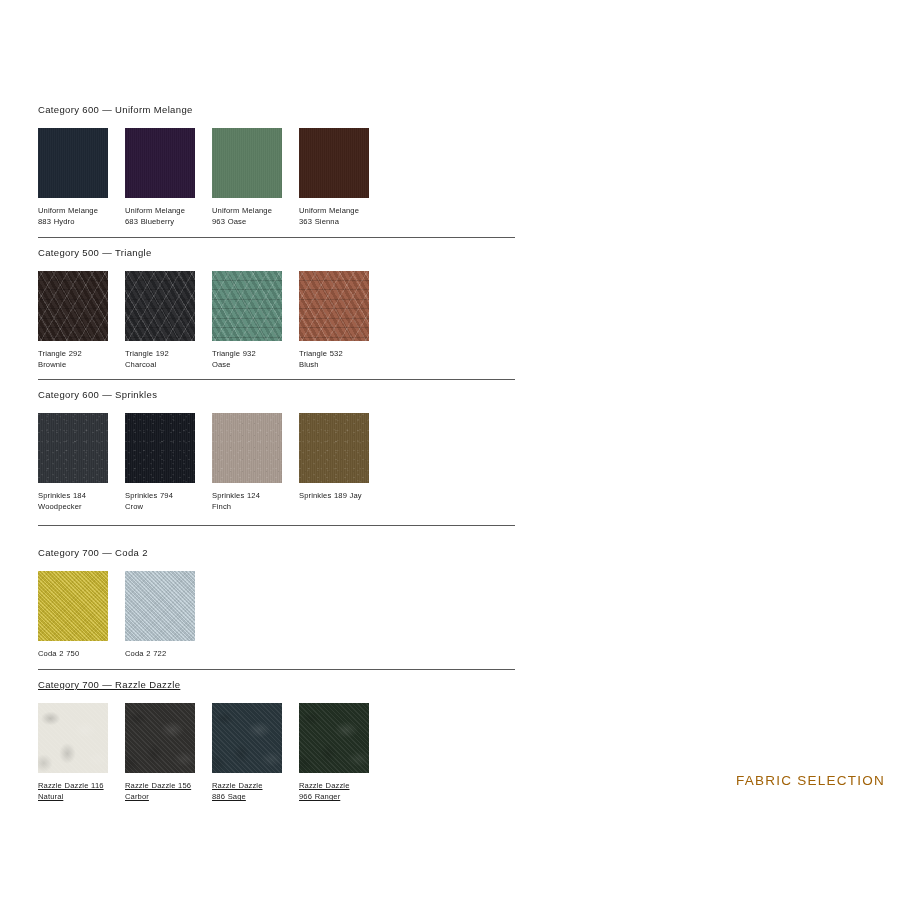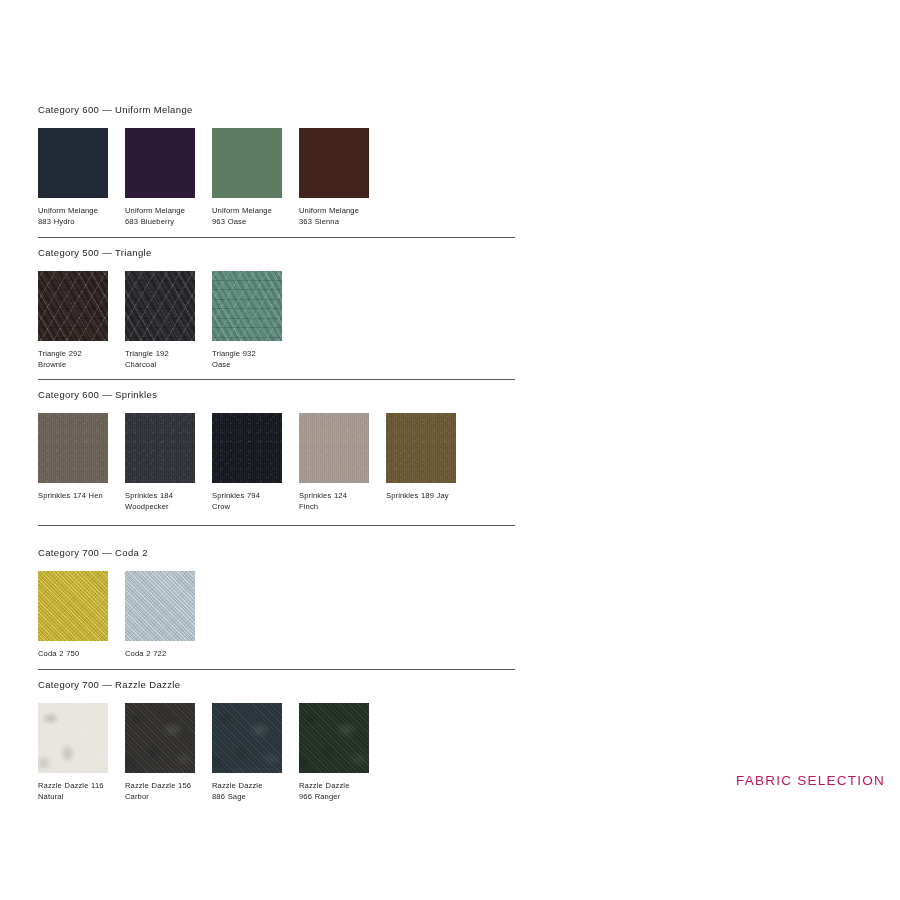--- a/index.html
+++ b/index.html
@@ -172,21 +172,21 @@
         rgba(255,255,255,0.07) 1px,
         transparent 1px,
         transparent 3.2px);
   }
 
   
   .page-title {
     position: absolute;
     font-size: 13.5px;
     letter-spacing: 1.25px;
-    color: #be185d;
+    color: #a16207;
     font-weight: 400;
     white-space: nowrap;
   }
 </style>
 </head>
 <body>
 
 <div class="sheet">
   <div id="sections-root">
       <div class="section" style="top: 104px;">
@@ -218,30 +218,30 @@
             <div class="swatch-label">Triangle 292<br>Brownie</div>
           </div>
           <div class="swatch-cell">
             <div class="swatch-chip tex-triangle" style="background-color: rgb(38, 39, 42);"></div>
             <div class="swatch-label">Triangle 192<br>Charcoal</div>
           </div>
           <div class="swatch-cell">
             <div class="swatch-chip tex-triangle" style="background-color: rgb(93, 139, 122);"></div>
             <div class="swatch-label">Triangle 932<br>Oase</div>
           </div>
+          <div class="swatch-cell">
+            <div class="swatch-chip tex-triangle" style="background-color: rgb(154, 90, 67);"></div>
+            <div class="swatch-label">Triangle 532<br>Blush</div>
+          </div>
         </div>
       </div>
       <div class="section" style="top: 389px;">
         <div class="section-title">Category 600 — Sprinkles</div>
         <div class="swatch-row">
           <div class="swatch-cell">
-            <div class="swatch-chip tex-sprinkles" style="background-color: rgb(107, 96, 85);"></div>
-            <div class="swatch-label">Sprinkles 174 Hen</div>
-          </div>
-          <div class="swatch-cell">
             <div class="swatch-chip tex-sprinkles" style="background-color: rgb(47, 51, 56);"></div>
             <div class="swatch-label">Sprinkles 184<br>Woodpecker</div>
           </div>
           <div class="swatch-cell">
             <div class="swatch-chip tex-sprinkles" style="background-color: rgb(21, 24, 31);"></div>
             <div class="swatch-label">Sprinkles 794<br>Crow</div>
           </div>
           <div class="swatch-cell">
             <div class="swatch-chip tex-sprinkles" style="background-color: rgb(168, 154, 144);"></div>
             <div class="swatch-label">Sprinkles 124<br>Finch</div>
@@ -258,21 +258,21 @@
           <div class="swatch-cell">
             <div class="swatch-chip tex-coda" style="background-color: rgb(207, 187, 46);"></div>
             <div class="swatch-label">Coda 2 750</div>
           </div>
           <div class="swatch-cell">
             <div class="swatch-chip tex-coda" style="background-color: rgb(189, 205, 214);"></div>
             <div class="swatch-label">Coda 2 722</div>
           </div>
         </div>
       </div>
-      <div class="section" style="top: 679px;">
+      <div class="section" style="top: 679px; text-decoration: underline;">
         <div class="section-title">Category 700 — Razzle Dazzle</div>
         <div class="swatch-row">
           <div class="swatch-cell">
             <div class="swatch-chip tex-razzle" style="background-color: rgb(231, 229, 221);"></div>
             <div class="swatch-label">Razzle Dazzle 116<br>Natural</div>
           </div>
           <div class="swatch-cell">
             <div class="swatch-chip tex-razzle" style="background-color: rgb(47, 46, 44);"></div>
             <div class="swatch-label">Razzle Dazzle 156<br>Carbor</div>
           </div>

